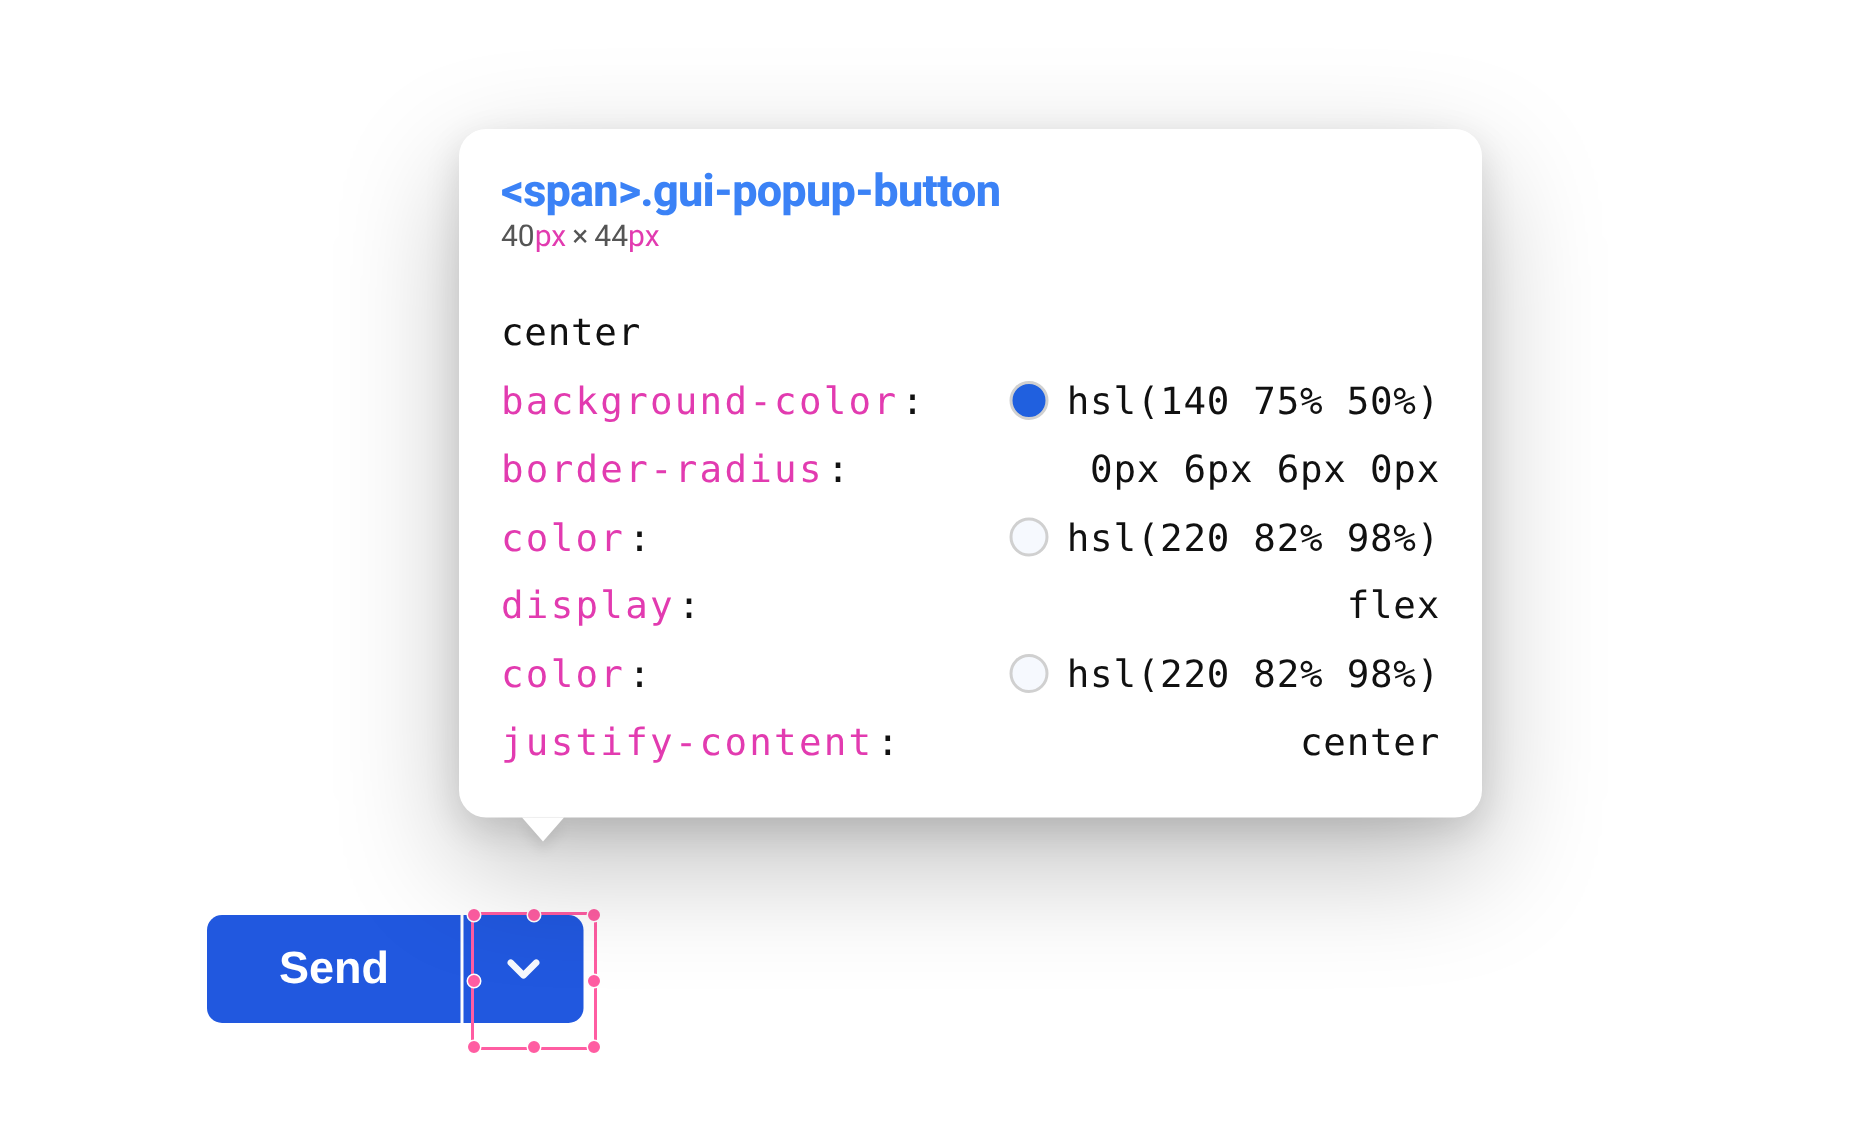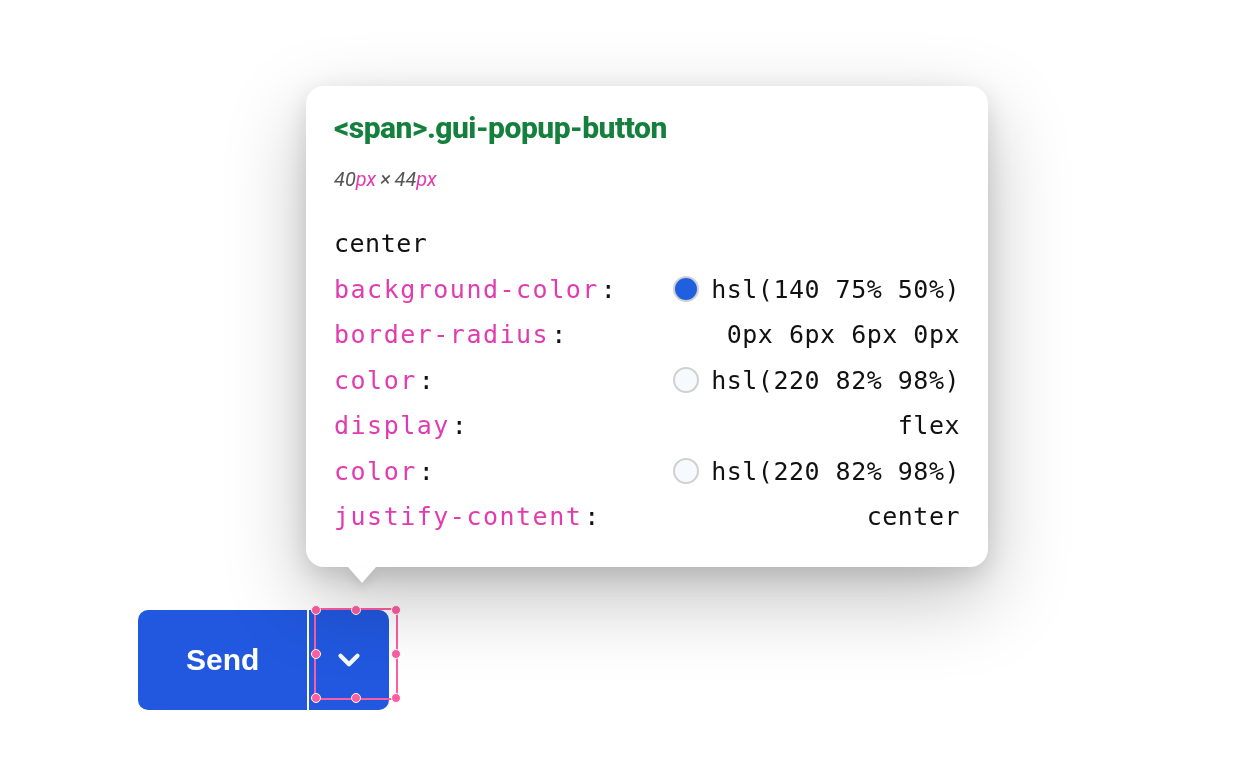--- a/index.html
+++ b/index.html
@@ -12,21 +12,21 @@
     position: relative;
     overflow: hidden;
   }
 
   
   .split-button {
     position: absolute;
     left: 138px;
     top: 610px;
     display: flex;
-    height: 100px;
+    height: 72px;
   }
   .send-button {
     background: #2158df;
     color: #fff;
     font-size: 30px;
     font-weight: 600;
     border: none;
     border-radius: 10px 0 0 10px;
     padding: 0 48px;
     display: flex;
@@ -103,29 +103,28 @@
     width: 0;
     height: 0;
     border-left: 14px solid transparent;
     border-right: 14px solid transparent;
     border-top: 16px solid #fff;
     filter: drop-shadow(0 6px 4px rgba(0,0,0,0.08));
   }
   .tooltip-title {
     font-size: 30px;
     font-weight: 800;
-    color: #15803d;
-    margin-bottom: 22px;
+    color: #3b82f6;
+    margin-bottom: 0;
     letter-spacing: -0.5px;
   }
   .tooltip-dims {
     font-size: 20px;
     color: #555;
     margin-bottom: 30px;
-    font-style: italic;
   }
   .tooltip-dims .px { color: #e23bb0; }
   .tooltip-dims .times { color: #555; padding: 0 4px; }
 
   .prop-list {
     font-family: ui-monospace, SFMono-Regular, "SF Mono", Menlo, Consolas, monospace;
     font-size: 25px;
     line-height: 1.0;
   }
   .prop-row {

